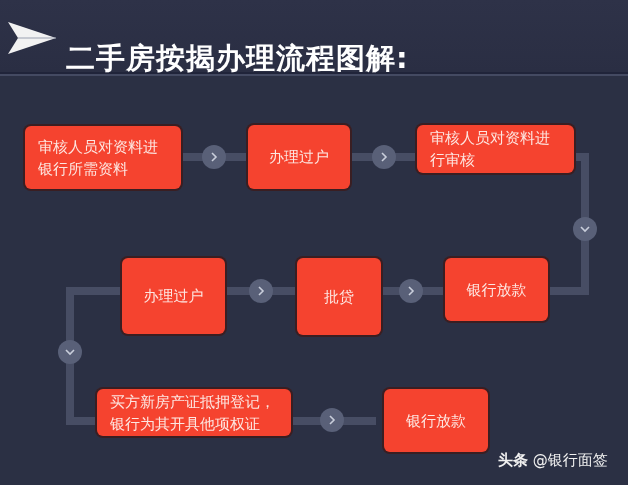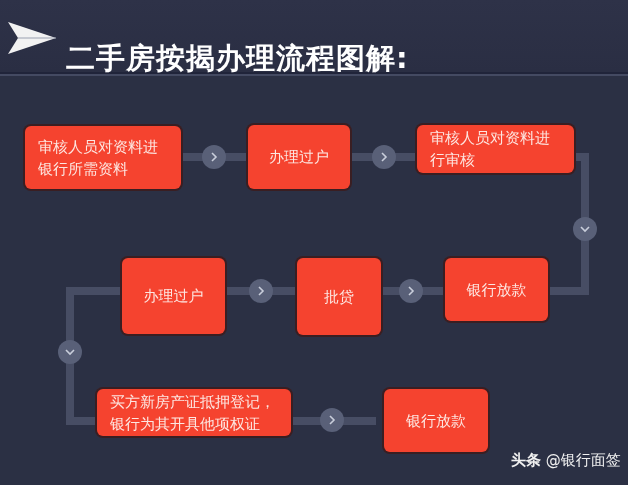--- a/index.html
+++ b/index.html
@@ -31,21 +31,21 @@
   .step span { white-space: pre-line; }
   .arrow {
     position: absolute; width: 24px; height: 24px; border-radius: 50%;
     background: #596078; display: flex; align-items: center; justify-content: center;
   }
   .arrow svg { width: 12px; height: 12px; }
   .watermark {
     position: absolute; left: 498px; top: 451px; color: #f0f0f0;
     font-size: 15px; white-space: nowrap;
   }
-  .watermark b { font-weight: bold; margin-left: 13px; }
+  .watermark b { font-weight: bold; }
 </style>
 </head>
 <body>
 
 <div class="header"></div>
 <div class="header-sep-dark"></div>
 <div class="header-sep-light"></div>
 
 <svg class="title-icon" viewBox="0 0 52 36">
   <polygon points="2,2 50,18 2,34 12,18" fill="#f2f2f2"></polygon>

